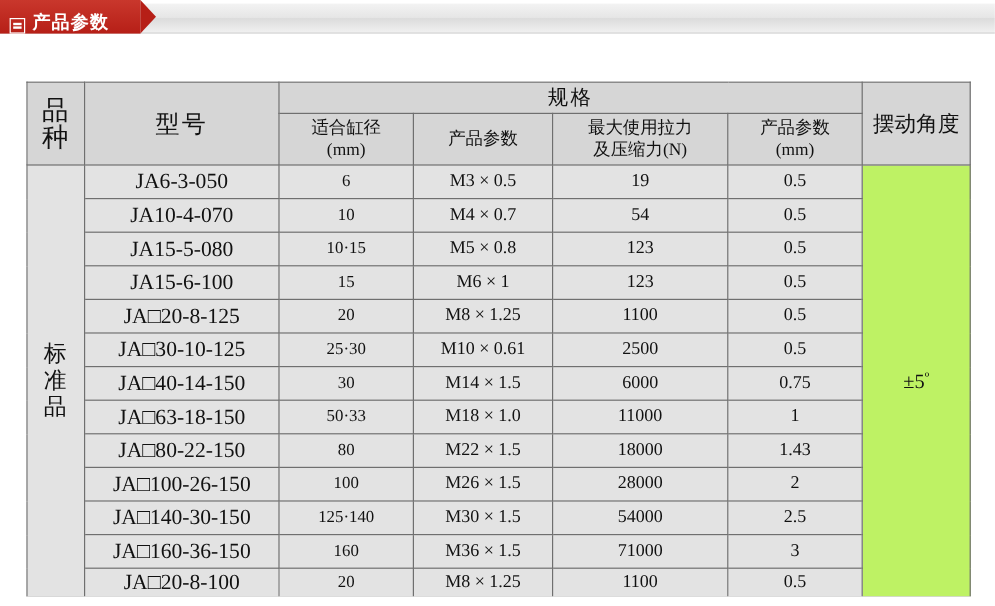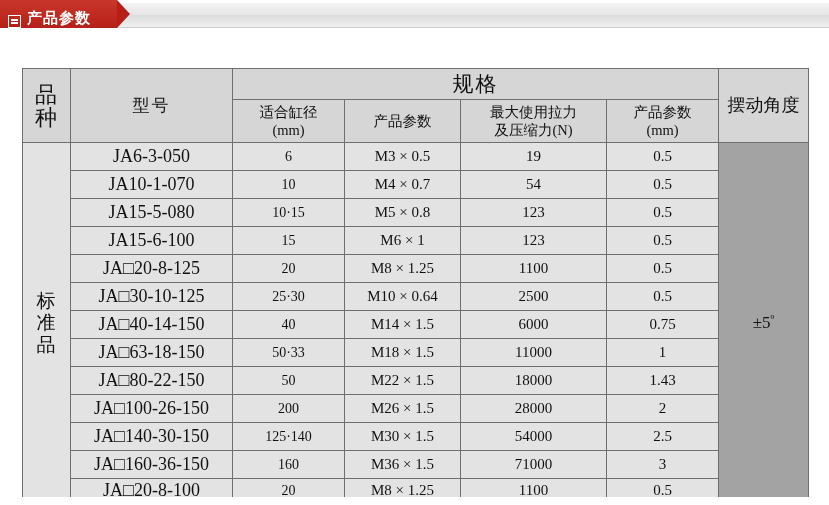--- a/index.html
+++ b/index.html
@@ -93,32 +93,32 @@
     text-align: center;
     vertical-align: middle;
     font-weight: normal;
     color: #111111;
   }
   thead td {
     background: #d6d6d6;
     font-family: "Liberation Serif", serif;
   }
   .th-big {
-    font-size: 21px;
+    font-size: 17px;
     font-weight: bold;
     letter-spacing: 2px;
   }
   .th-kind {
     font-size: 22px;
     font-weight: bold;
     line-height: 1.05;
     letter-spacing: 1px;
   }
   .th-model {
-    font-size: 17px;
+    font-size: 20px;
     font-weight: bold;
     letter-spacing: 2px;
   }
   .th-sub {
     font-size: 14.5px;
     line-height: 1.25;
     padding: 3px 2px;
   }
   tbody td {
     background: #e3e3e3;
@@ -133,21 +133,21 @@
   }
   td.kindcell {
     background: #e3e3e3;
     font-size: 19px;
     font-weight: bold;
     line-height: 1.15;
     letter-spacing: 1px;
     width: 48px;
   }
   td.anglecell {
-    background: #a3a3a3;
+    background: #bef264;
     font-size: 17px;
   }
   .sup {
     font-size: 12px;
     vertical-align: top;
     line-height: 1;
   }
   .clipped-row td {
     height: 12px;
     overflow: hidden;
@@ -210,21 +210,21 @@
         <tr>
           <td class="kindcell" rowspan="13">标<br>准<br>品</td>
           <td class="model">JA6-3-050</td>
           <td class="sub">6</td>
           <td>M3 × 0.5</td>
           <td>19</td>
           <td>0.5</td>
           <td class="anglecell" rowspan="13">±5<span class="sup">º</span></td>
         </tr>
         <tr>
-          <td class="model">JA10-1-070</td>
+          <td class="model">JA10-4-070</td>
           <td class="sub">10</td>
           <td>M4 × 0.7</td>
           <td>54</td>
           <td>0.5</td>
         </tr>
         <tr>
           <td class="model">JA15-5-080</td>
           <td class="sub">10·15</td>
           <td>M5 × 0.8</td>
           <td>123</td>
@@ -240,48 +240,48 @@
         <tr>
           <td class="model">JA□20-8-125</td>
           <td class="sub">20</td>
           <td>M8 × 1.25</td>
           <td>1100</td>
           <td>0.5</td>
         </tr>
         <tr>
           <td class="model">JA□30-10-125</td>
           <td class="sub">25·30</td>
-          <td>M10 × 0.64</td>
+          <td>M10 × 0.61</td>
           <td>2500</td>
           <td>0.5</td>
         </tr>
         <tr>
           <td class="model">JA□40-14-150</td>
-          <td class="sub">40</td>
+          <td class="sub">30</td>
           <td>M14 × 1.5</td>
           <td>6000</td>
           <td>0.75</td>
         </tr>
         <tr>
           <td class="model">JA□63-18-150</td>
           <td class="sub">50·33</td>
-          <td>M18 × 1.5</td>
+          <td>M18 × 1.0</td>
           <td>11000</td>
           <td>1</td>
         </tr>
         <tr>
           <td class="model">JA□80-22-150</td>
-          <td class="sub">50</td>
+          <td class="sub">80</td>
           <td>M22 × 1.5</td>
           <td>18000</td>
           <td>1.43</td>
         </tr>
         <tr>
           <td class="model">JA□100-26-150</td>
-          <td class="sub">200</td>
+          <td class="sub">100</td>
           <td>M26 × 1.5</td>
           <td>28000</td>
           <td>2</td>
         </tr>
         <tr>
           <td class="model">JA□140-30-150</td>
           <td class="sub">125·140</td>
           <td>M30 × 1.5</td>
           <td>54000</td>
           <td>2.5</td>

